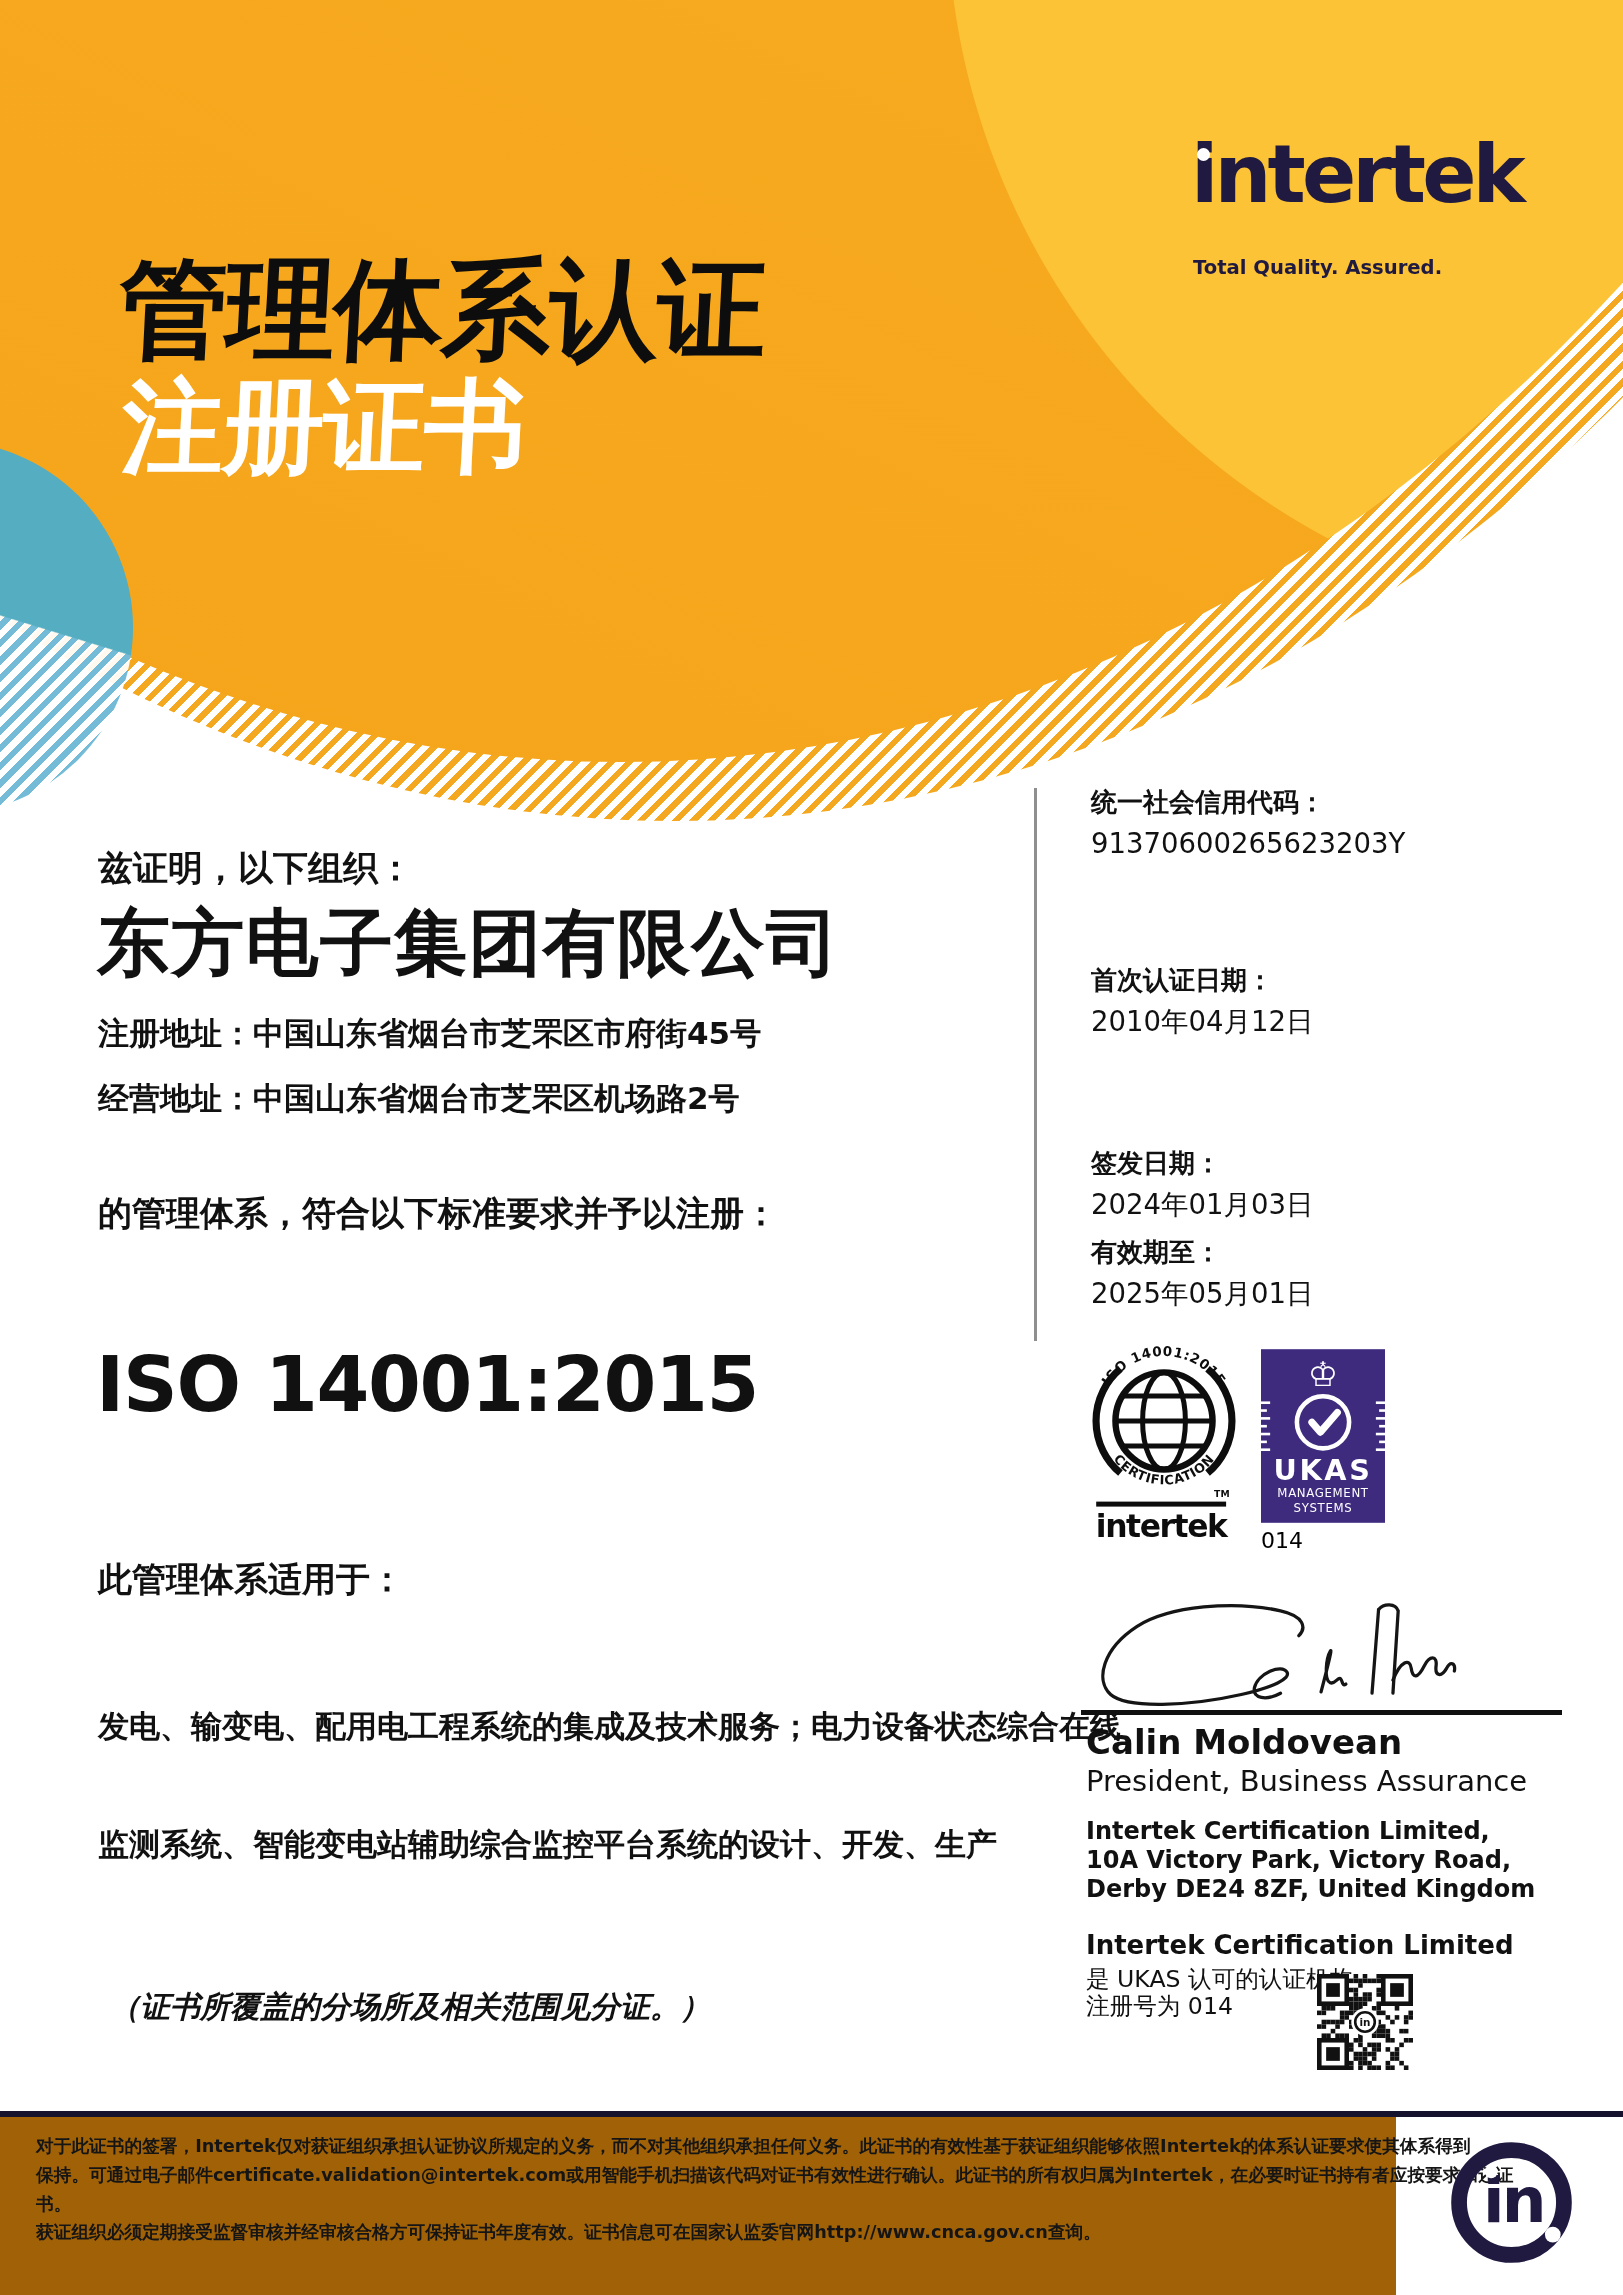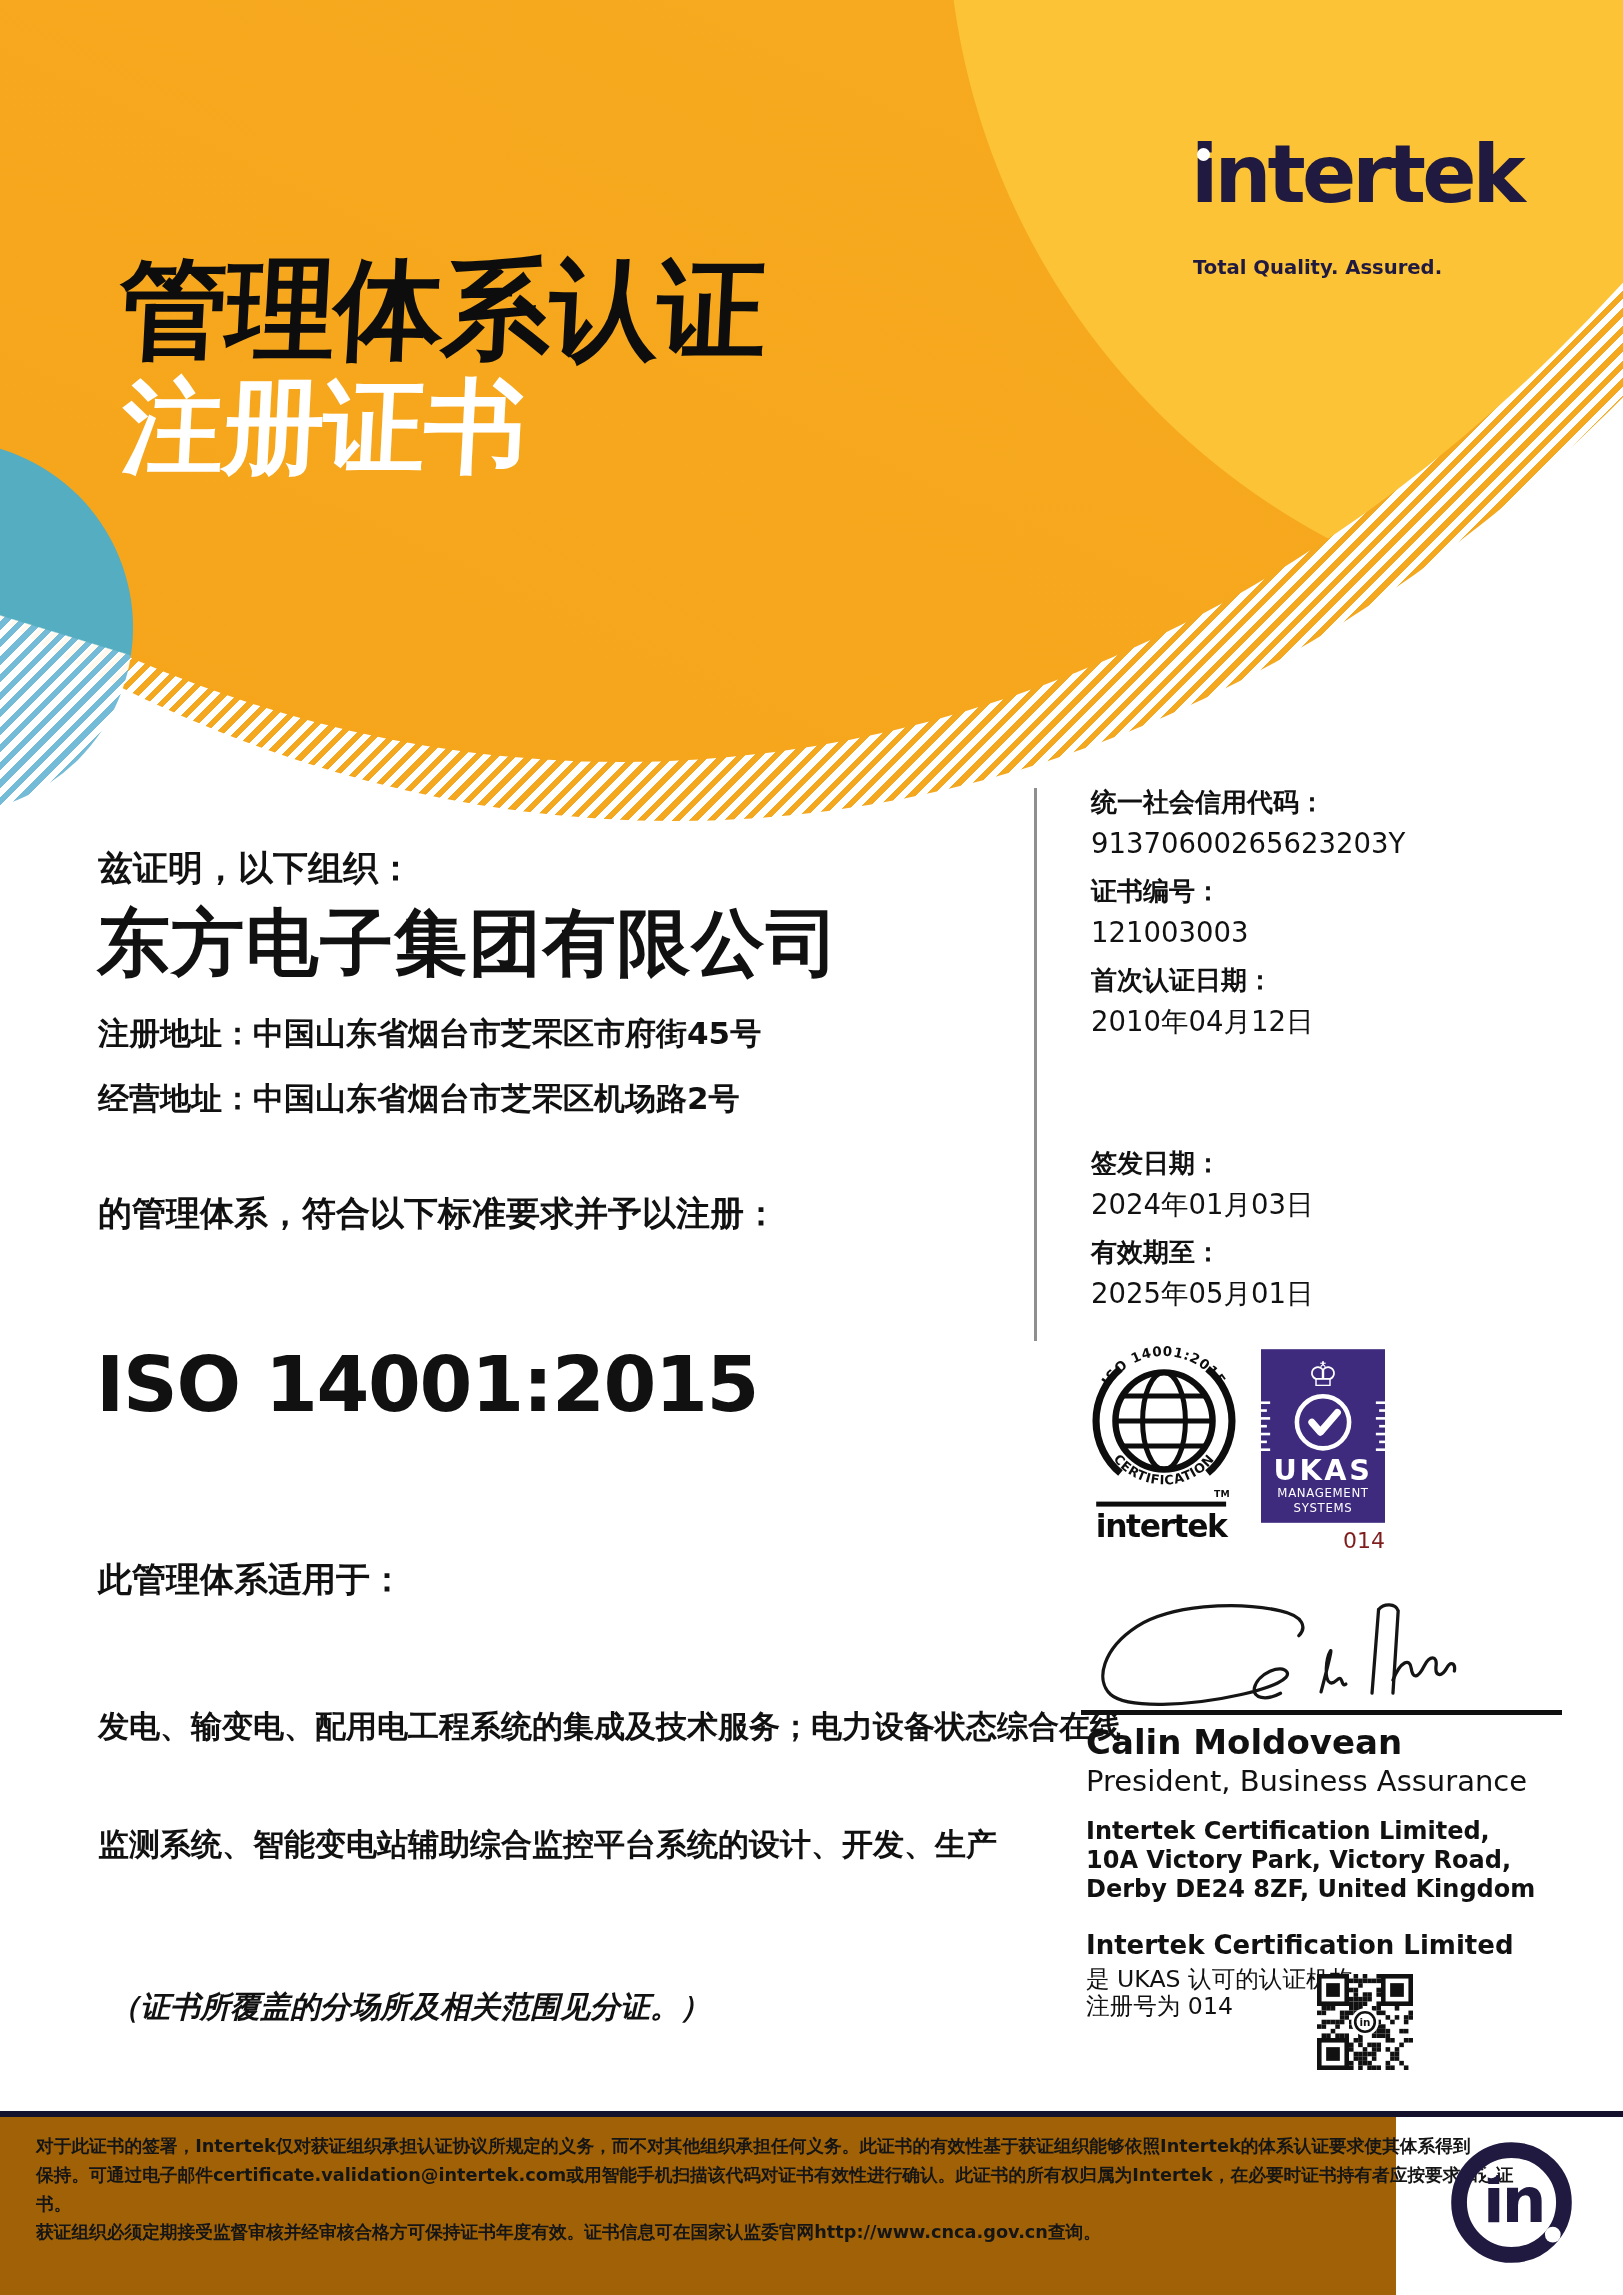--- a/index.html
+++ b/index.html
@@ -43,21 +43,21 @@
 
   
   .vrule{left:1034px;top:788px;width:2.6px;height:553px;background:#8f8f8f;}
   .sfield{left:1091px;width:497px;}
   .sfield .lab{font-size:26px;font-weight:700;line-height:1.1;}
   .sfield .val{font-size:27.5px;font-weight:400;margin-top:11.8px;line-height:1.1;}
 
   
   .globe-svg{left:1087px;top:1346px;width:154px;height:207px;}
   .ukas-svg{left:1261px;top:1349px;width:124px;height:174px;}
-  .ukas-num{left:1261px;top:1528px;width:124px;text-align:right;font-size:22px;color:#7f1d1d;}
+  .ukas-num{left:1261px;top:1528px;width:124px;text-align:left;font-size:22px;color:#000000;}
 
   
   .sig-svg{left:1091px;top:1595px;width:366px;height:118px;}
   .sig-line{left:1081px;top:1710px;width:481px;height:4.6px;background:#101010;}
   .sig-name{left:1086px;top:1722px;font-size:34px;font-weight:700;}
   .sig-title{left:1086px;top:1764px;font-size:29px;font-weight:400;}
 
   
   .issuer-addr{left:1086px;top:1817px;width:458px;font-size:24px;font-weight:700;line-height:29px;}
   .accr1{left:1086px;top:1930px;font-size:26px;font-weight:700;}
@@ -97,24 +97,20 @@
   <div class="abs scopehead">此管理体系适用于：</div>
   <div class="abs scope1">发电、输变电、配用电工程系统的集成及技术服务；电力设备状态综合在线</div>
   <div class="abs scope2">监测系统、智能变电站辅助综合监控平台系统的设计、开发、生产</div>
   <div class="abs note">（证书所覆盖的分场所及相关范围见分证。）</div>
 
   <div class="abs vrule"></div>
 
   <div class="abs sfield" style="top:788px">
     <div class="lab">统一社会信用代码：</div>
     <div class="val">91370600265623203Y</div>
-  </div>
-  <div class="abs sfield" style="top:877px">
-    <div class="lab">证书编号：</div>
-    <div class="val">121003003</div>
   </div>
   <div class="abs sfield" style="top:966px">
     <div class="lab">首次认证日期：</div>
     <div class="val">2010年04月12日</div>
   </div>
   <div class="abs sfield" style="top:1149px">
     <div class="lab">签发日期：</div>
     <div class="val">2024年01月03日</div>
   </div>
   <div class="abs sfield" style="top:1238px">

